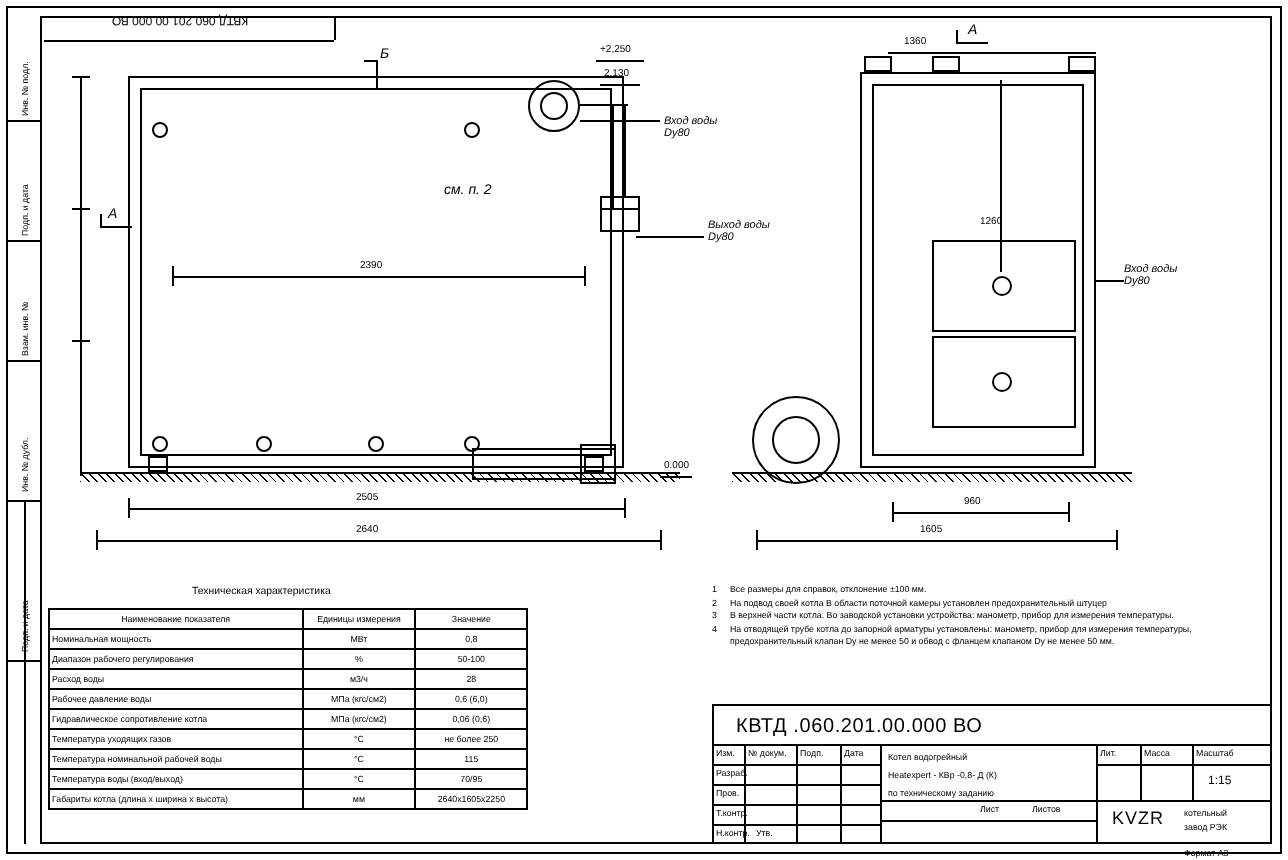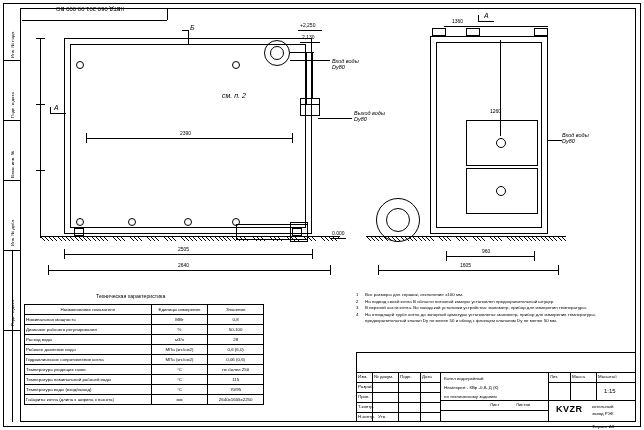--- a/index.html
+++ b/index.html
@@ -21,21 +21,21 @@
   table.tc{position:absolute;border-collapse:collapse;font-size:4.4px;}
   table.tc td{border:0.6px solid #000;padding:0 1px;height:9px;line-height:9px;}
   table.tc td.c{text-align:center;}
   .notes{position:absolute;font-size:4.4px;line-height:1.5;}
   .notes .n{display:flex;gap:3px;}
   .notes .num{width:6px;flex:none;}
   
   .tb{position:absolute;border:1px solid #000;box-sizing:border-box;}
   .tbtxt{position:absolute;font-size:4.4px;white-space:nowrap;}
   .big{font-size:10px;letter-spacing:0.3px;}
-  .kvzr{position:absolute;font-weight:bold;font-size:9px;letter-spacing:0.5px;}
+  .kvzr{position:absolute;font-weight:normal;font-size:9px;letter-spacing:0.5px;}
   .circ{position:absolute;border:1px solid #000;border-radius:50%;box-sizing:border-box;}
   .arrowtxt{position:absolute;font-size:5.5px;font-style:italic;line-height:1.15;white-space:nowrap;}
 </style>
 </head>
 <body>
 
 <div id="sheet">
   <div class="frame-outer"></div>
   <div class="frame-inner"></div>
 
@@ -249,20 +249,21 @@
       </div>
     <div class="n">
         <span class="num">4</span>
         <span>На отводящей трубе котла до запорной арматуры установлены: манометр, прибор для измерения температуры, предохранительный клапан Dу не менее 50 и обвод с фланцем клапаном Dу не менее 50 мм.</span>
       </div>
   </div>
 
   <div class="tb" style="left:356px;top:352px;width:280px;height:70px;"></div>
 
   <div class="thin hline" style="left:356px;top:372px;width:280px;"></div>
+  <div class="big" style="position:absolute;left:368px;top:358px;">КВТД .060.201.00.000 ВО</div>
 
   <div class="thin vline" style="left:440px;top:372px;height:50px;"></div>
   <div class="thin vline" style="left:372px;top:372px;height:50px;"></div>
   <div class="thin vline" style="left:398px;top:372px;height:50px;"></div>
   <div class="thin vline" style="left:420px;top:372px;height:50px;"></div>
   <div class="thin hline" style="left:356px;top:382px;width:84px;"></div>
   <div class="thin hline" style="left:356px;top:392px;width:84px;"></div>
   <div class="thin hline" style="left:356px;top:402px;width:84px;"></div>
   <div class="thin hline" style="left:356px;top:412px;width:84px;"></div>
 

